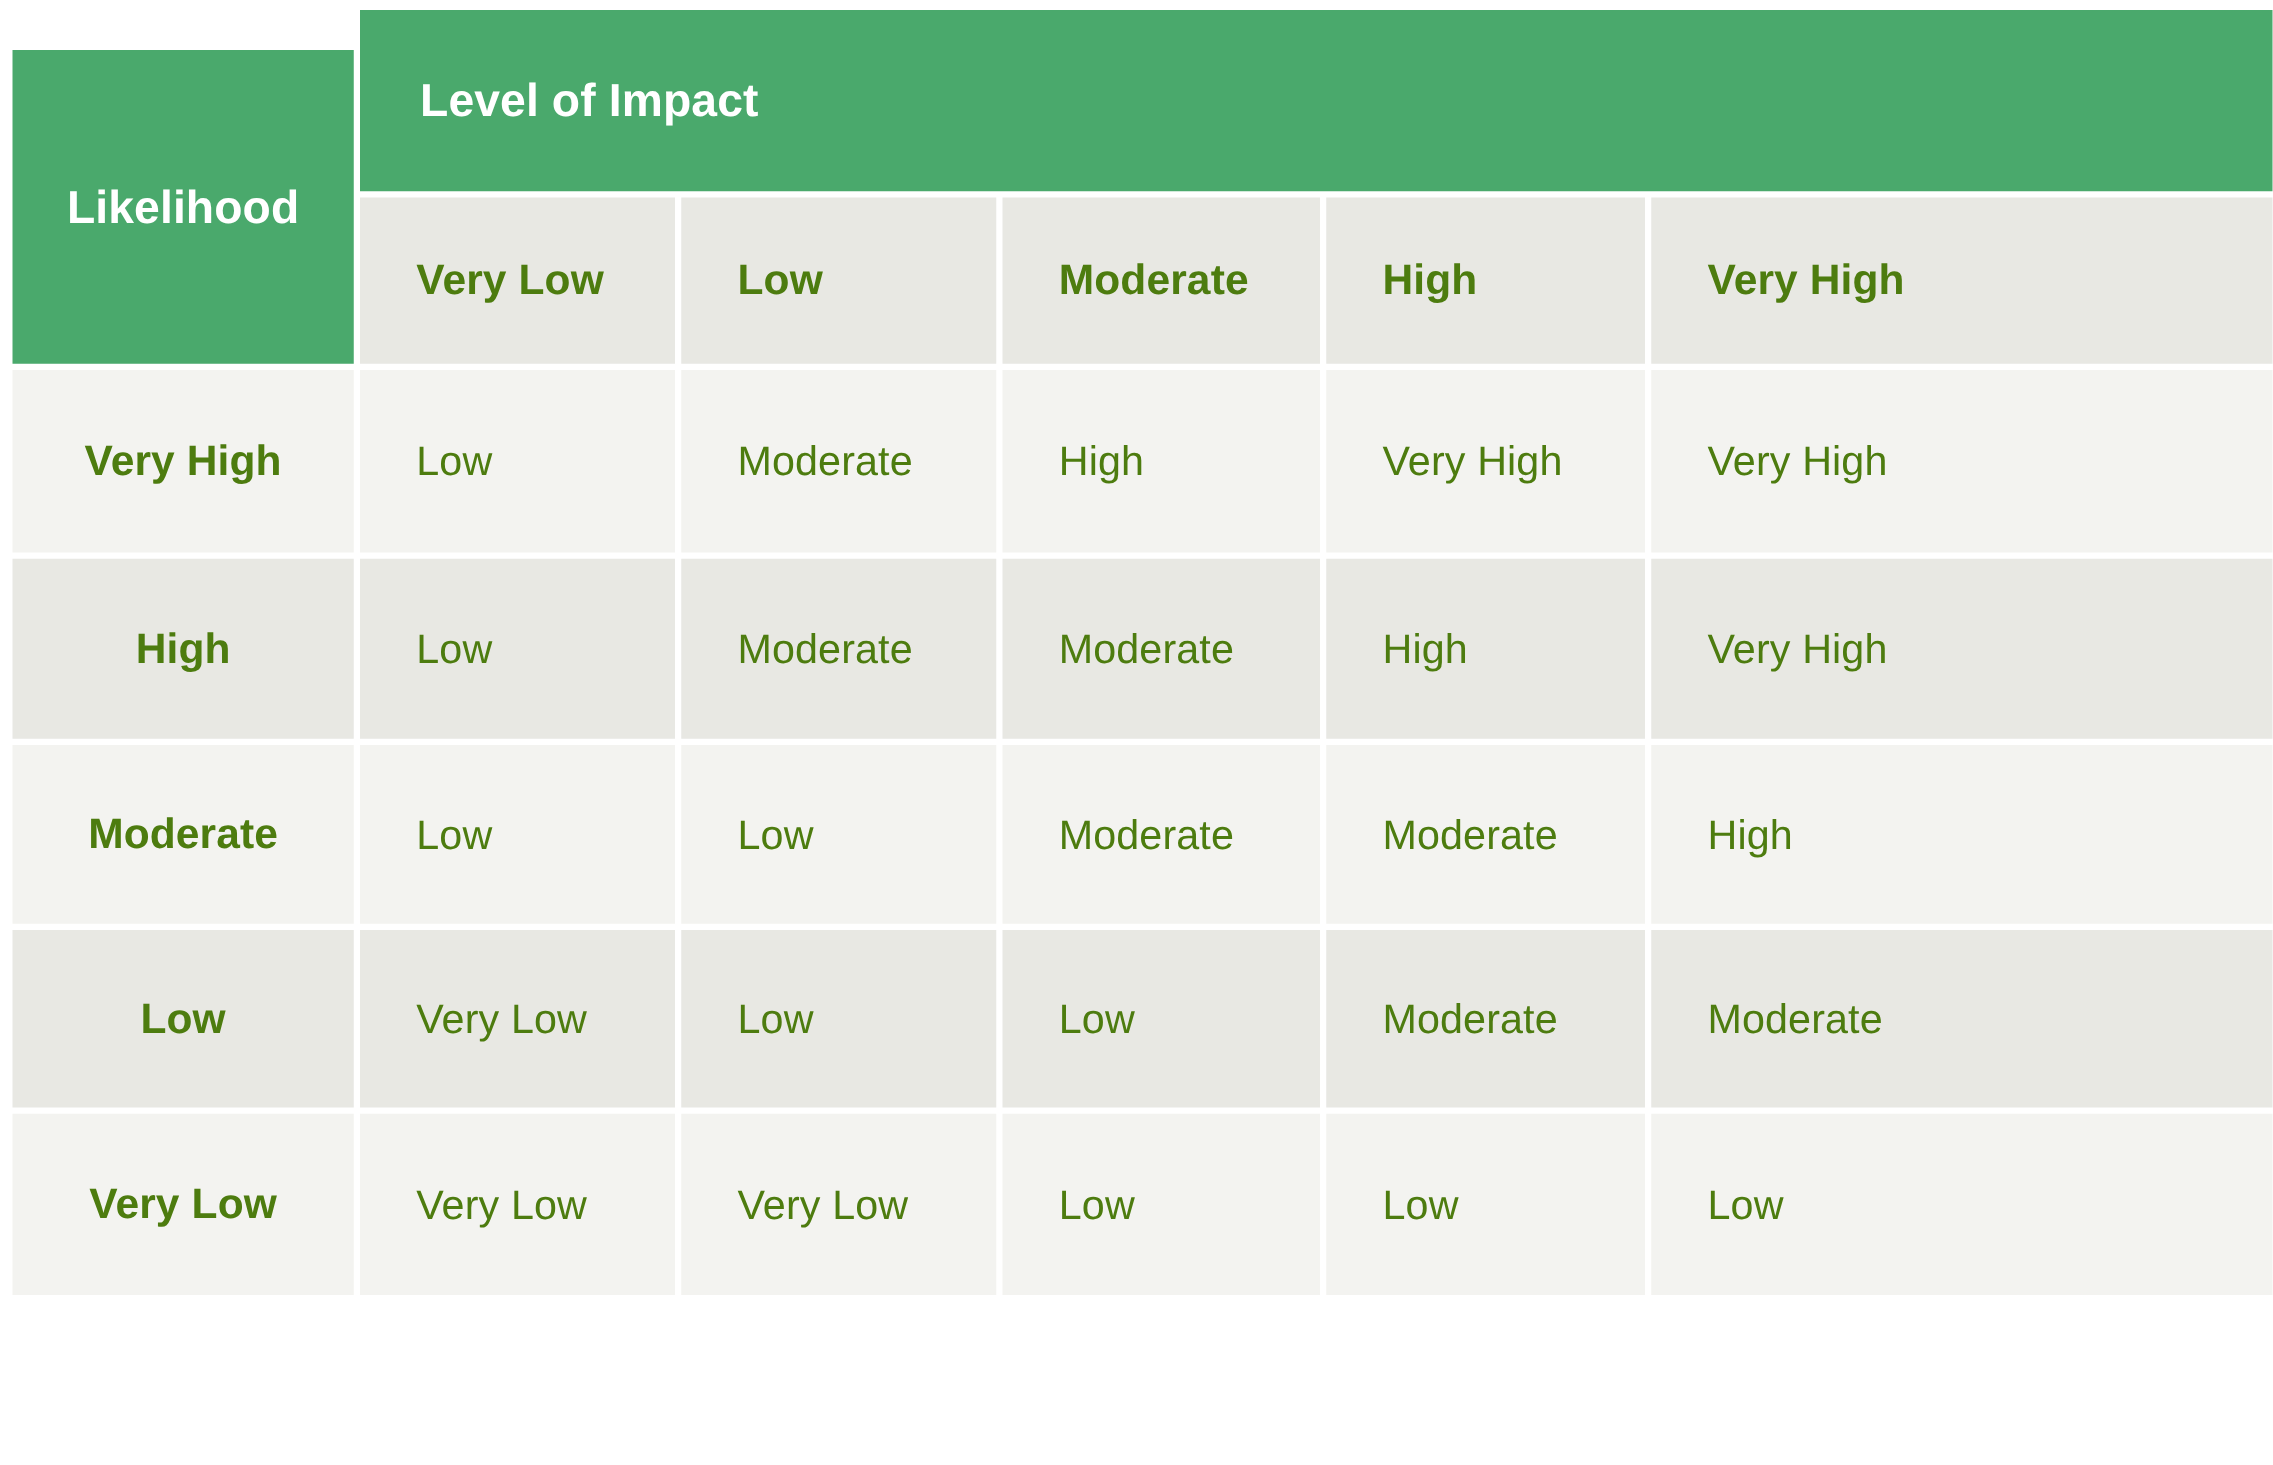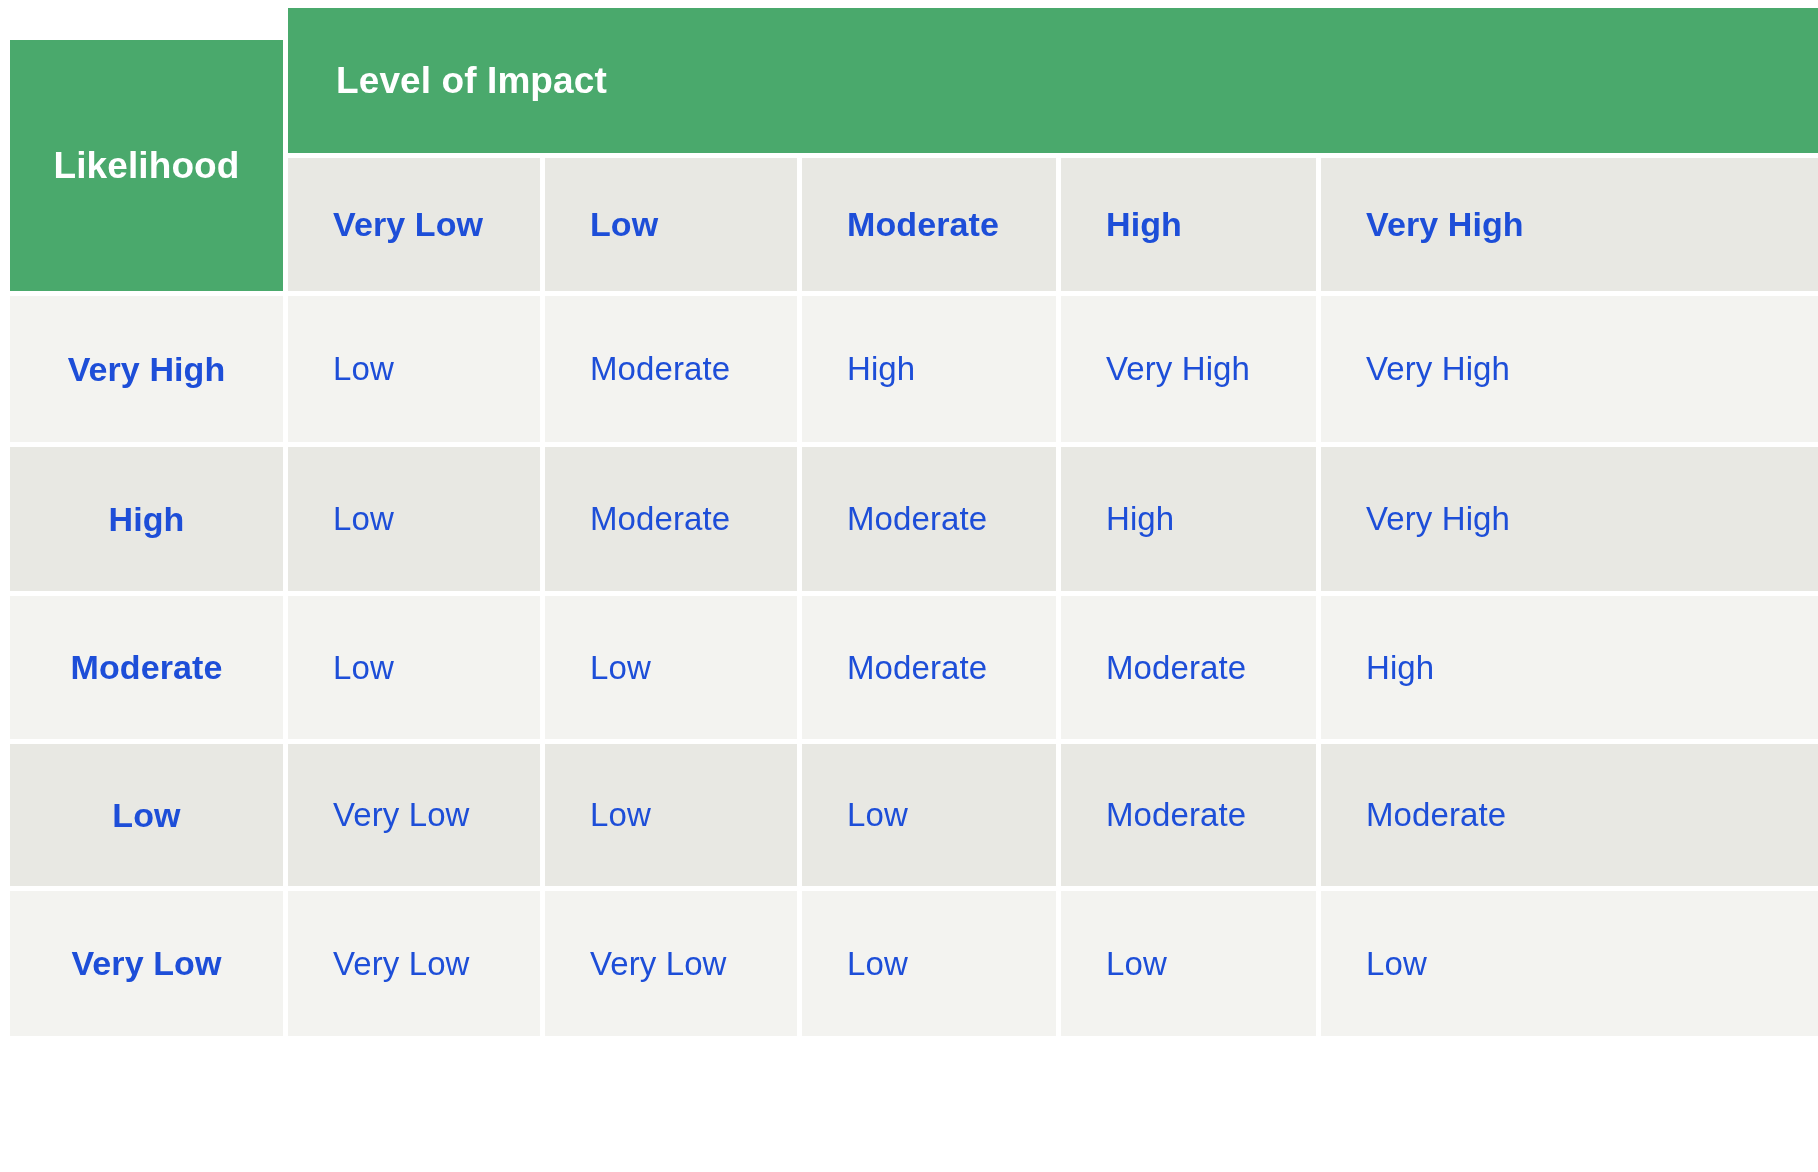--- a/index.html
+++ b/index.html
@@ -31,21 +31,21 @@
     width: 1808px;
     height: 1156px;
   }
 
   .cell {
     box-sizing: border-box;
     display: flex;
     align-items: center;
     padding-left: 45px;
     font-size: 33px;
-    color: #1d4ed8;
+    color: #4d7c0f;
     letter-spacing: 0.1px;
   }
 
   
   .hdr-likelihood {
     grid-column: 1 / 2;
     grid-row: 1 / 3;
     background: var(--accent, #4aa96c);
     color: #ffffff;
     font-weight: bold;

